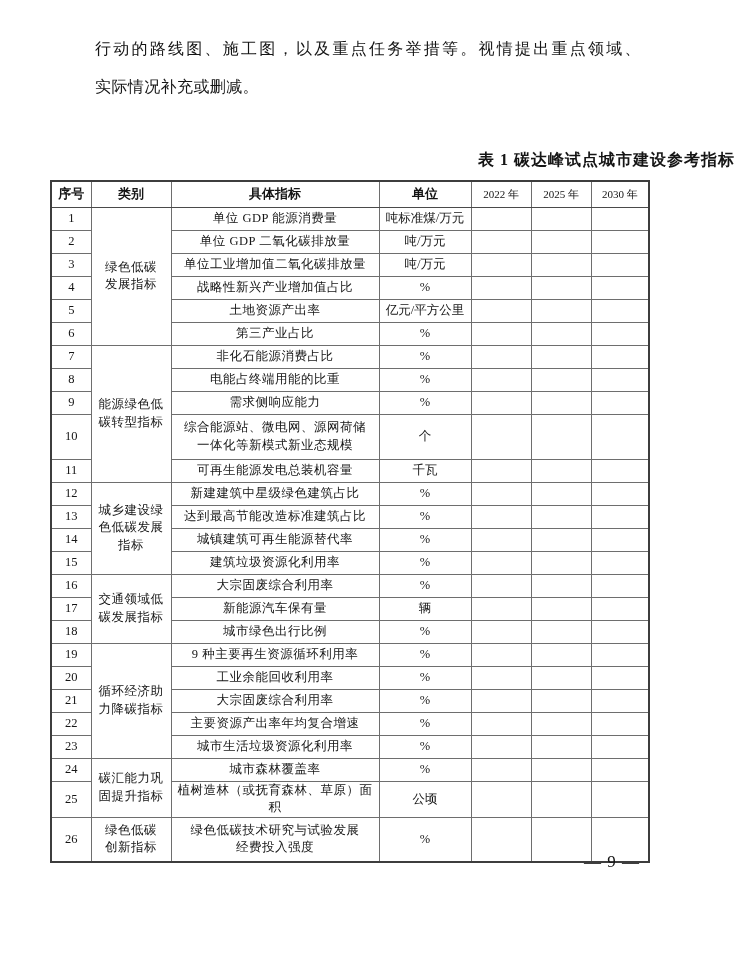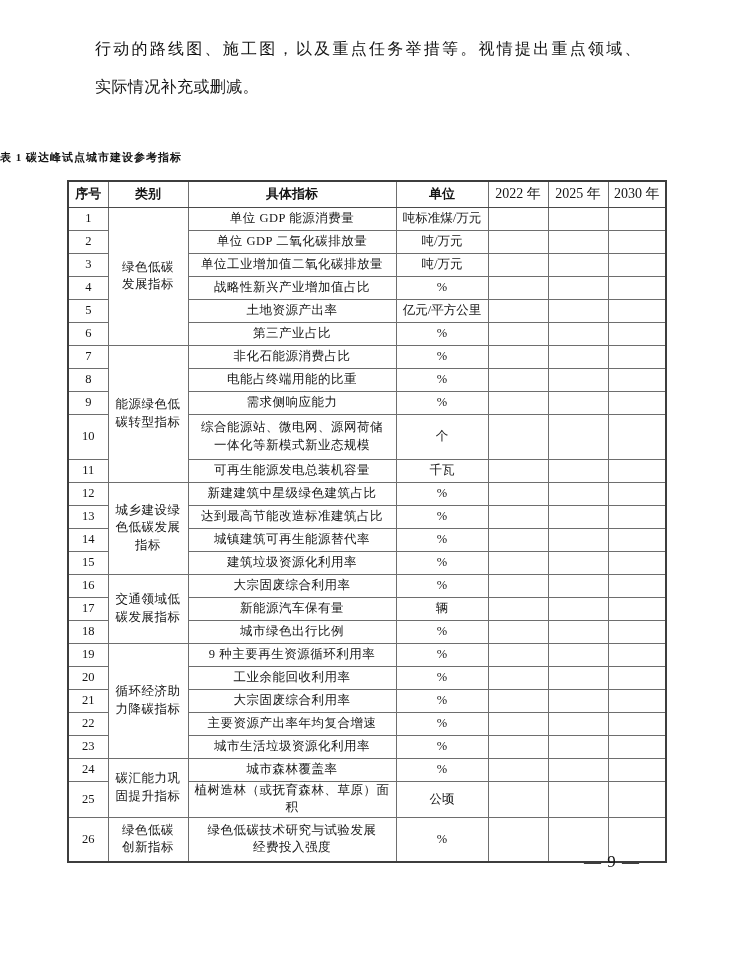--- a/index.html
+++ b/index.html
@@ -25,28 +25,28 @@
   .para-line.justify {
     white-space: normal;
     text-align: justify;
     text-align-last: justify;
   }
   .table-title {
     position: absolute;
     left: 0;
     top: 150px;
     width: 735px;
-    text-align: left;
-    font-size: 11px;
+    text-align: right;
+    font-size: 16px;
     font-weight: bold;
     letter-spacing: 1px;
   }
   table.indicator-table {
     position: absolute;
-    left: 67px;
+    left: 50px;
     top: 180px;
     width: 598px;
     border-collapse: collapse;
     table-layout: fixed;
     border: 2px solid #3d3d3d;
   }
   .indicator-table th, .indicator-table td {
     border: 1px solid #6e6e6e;
     padding: 0 2px;
     text-align: center;
@@ -56,21 +56,21 @@
   .indicator-table thead tr { height: 26px; }
   .indicator-table thead th {
     font-family: "Liberation Sans", sans-serif;
     font-weight: bold;
     font-size: 13px;
     border-bottom: 1.5px solid #4a4a4a;
   }
   .indicator-table thead th.year {
     font-family: "Liberation Serif", serif;
     font-weight: normal;
-    font-size: 14px;
+    font-size: 11px;
   }
   .indicator-table tbody tr { height: 23px; }
   .indicator-table tbody tr.tall { height: 45px; }
   .indicator-table tbody td { font-size: 12.5px; }
   .c-no { font-size: 13px; }
   .c-cat, .c-ind {
     white-space: pre-line;
     line-height: 1.4;
     letter-spacing: 0.5px;
     font-family: Liberation Serif, serif;

